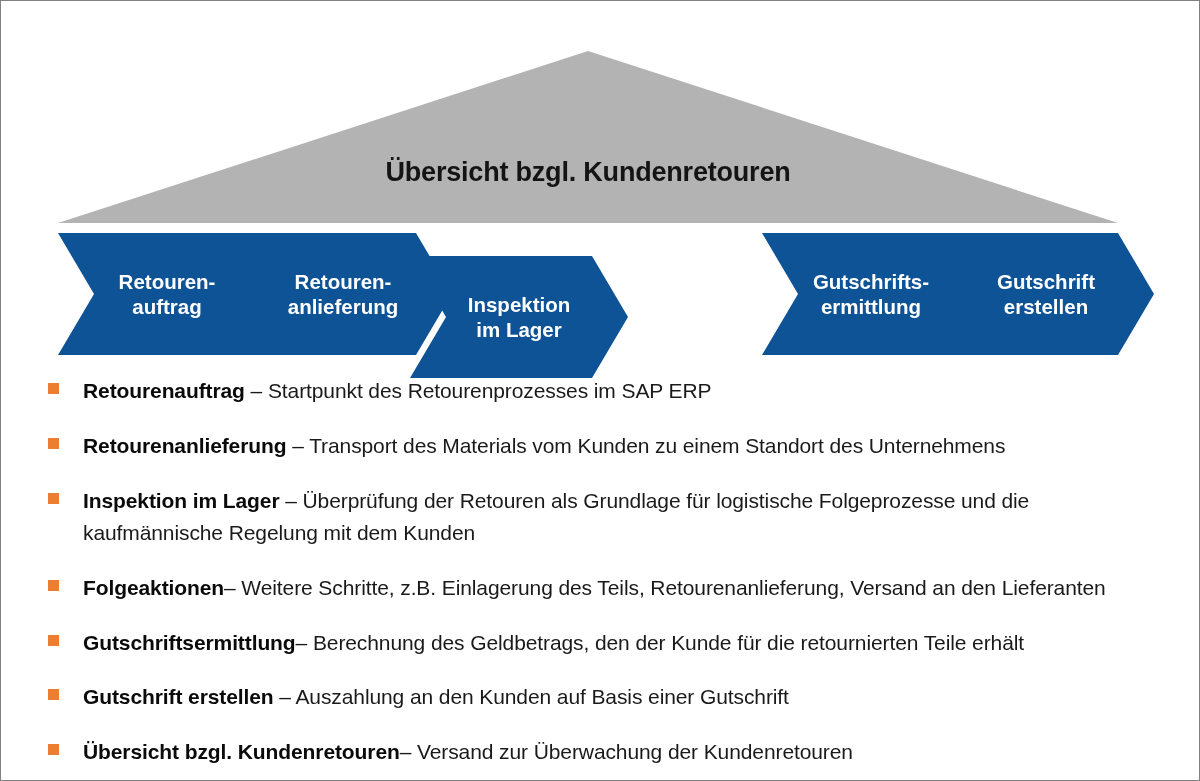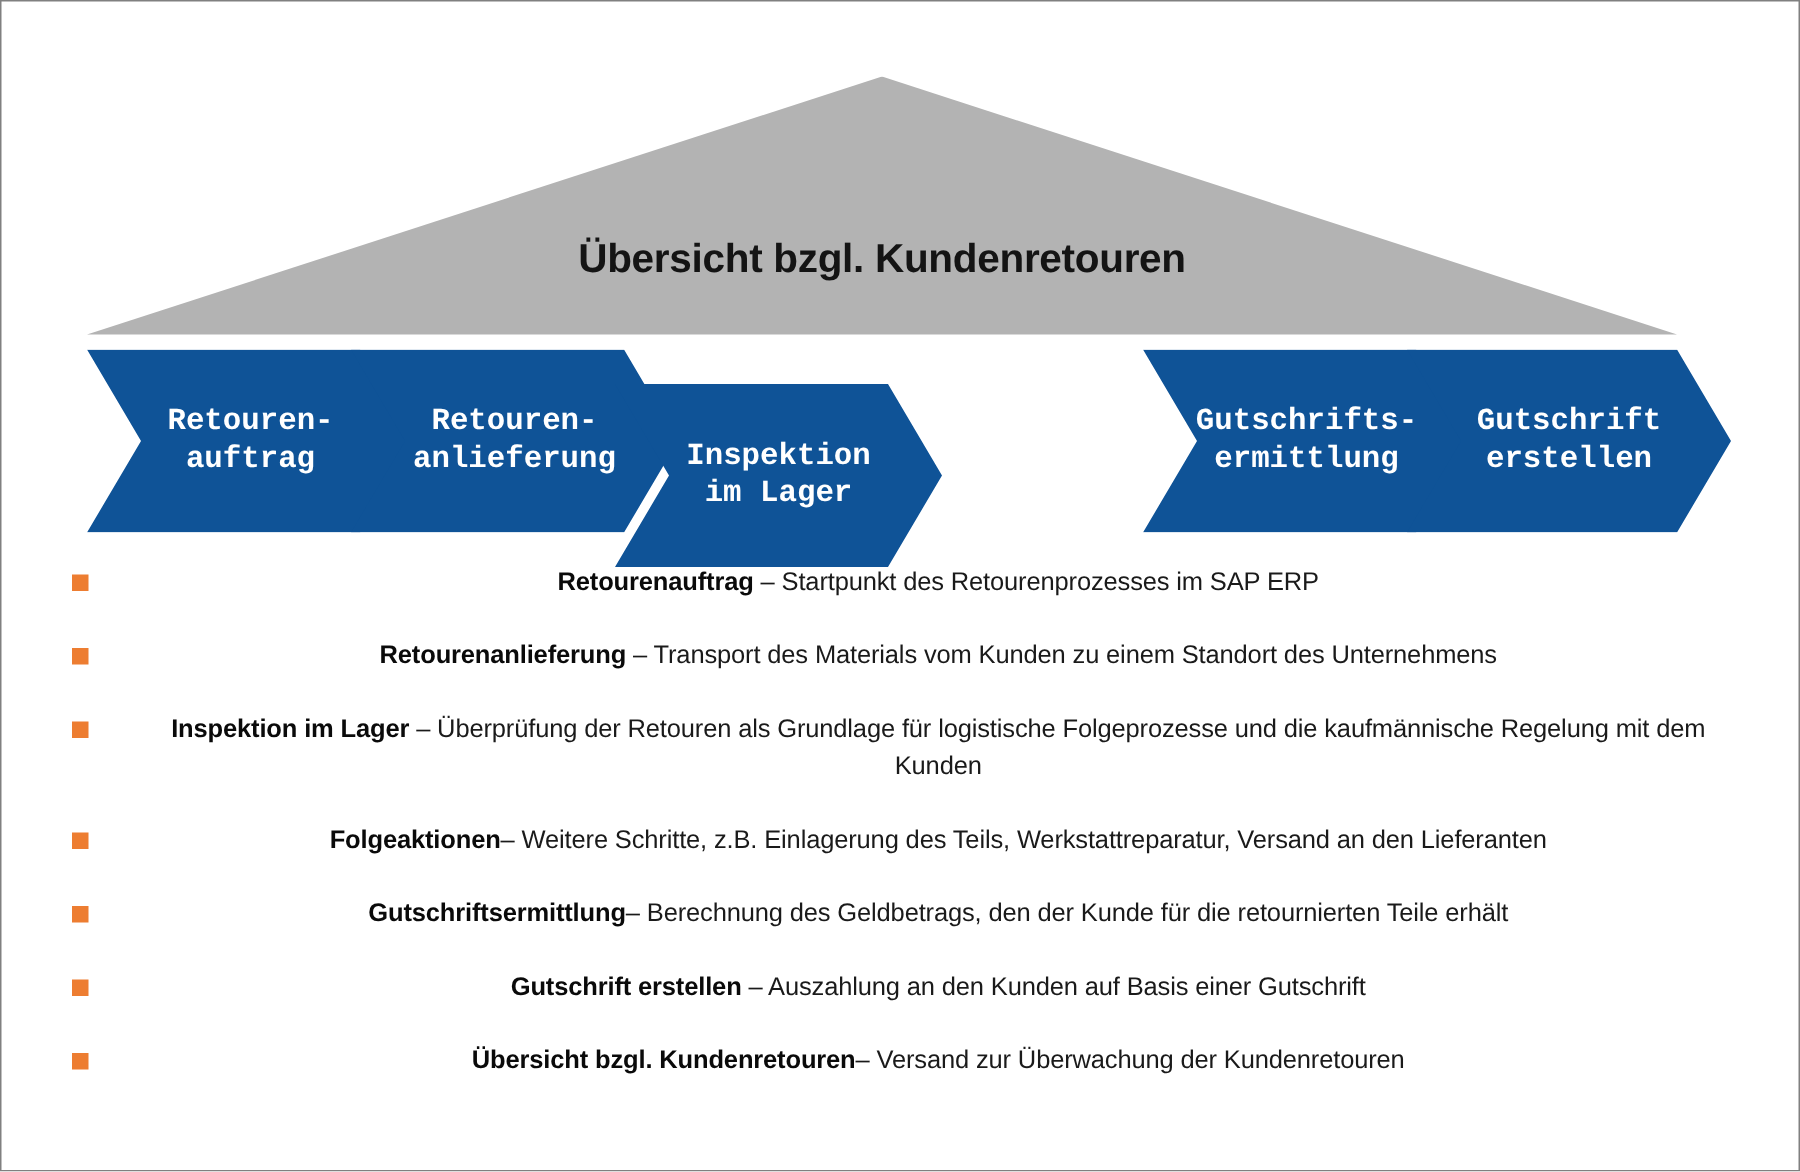--- a/index.html
+++ b/index.html
@@ -73,21 +73,20 @@
     color: #ffffff;
     font-size: 20.5px;
     font-weight: bold;
     line-height: 1.22;
     box-sizing: border-box;
   }
   .chev-label {
     position: relative;
     display: block;
     white-space: pre-line;
-    font-family: Liberation Mono, monospace;
   }
   
   .chev.first {
     clip-path: polygon(0 0, calc(100% - 36px) 0, 100% 50%, calc(100% - 36px) 100%, 0 100%, 36px 50%);
   }
   
   .chev.mid {
     clip-path: polygon(0 0, calc(100% - 36px) 0, 100% 50%, calc(100% - 36px) 100%, 0 100%, 36px 50%);
   }
 
@@ -106,25 +105,24 @@
   .bullet-mark {
     flex: 0 0 auto;
     width: 11px;
     height: 11px;
     background: #ED7D31;
     margin-top: 8px;
     margin-right: 24px;
   }
   .bullet-text {
     flex: 1 1 auto;
-    font-size: 17px;
+    font-size: 21px;
     line-height: 1.52;
     color: #1a1a1a;
     letter-spacing: -0.1px;
-    text-align: center;
   }
   .bullet-text .term {
     font-weight: bold;
     color: #0a0a0a;
   }
 </style>
 </head>
 <body>
 
 <div id="canvas">
@@ -173,21 +171,21 @@
       <span class="bullet-text"><span class="term">Retourenanlieferung</span><span> – Transport des Materials vom Kunden zu einem Standort des Unternehmens</span></span>
     </div>
 
     <div class="bullet-row">
       <span class="bullet-mark"></span>
       <span class="bullet-text"><span class="term">Inspektion im Lager</span><span> – Überprüfung der Retouren als Grundlage für logistische Folgeprozesse und die kaufmännische Regelung mit dem Kunden</span></span>
     </div>
 
     <div class="bullet-row">
       <span class="bullet-mark"></span>
-      <span class="bullet-text"><span class="term">Folgeaktionen</span><span>– Weitere Schritte, z.B. Einlagerung des Teils, Werkstattreparatur, Versand an den Lieferanten</span></span>
+      <span class="bullet-text"><span class="term">Folgeaktionen</span><span>– Weitere Schritte, z.B. Einlagerung des Teils, Retourenanlieferung, Versand an den Lieferanten</span></span>
     </div>
 
     <div class="bullet-row">
       <span class="bullet-mark"></span>
       <span class="bullet-text"><span class="term">Gutschriftsermittlung</span><span>–  Berechnung des Geldbetrags, den der Kunde für die retournierten Teile erhält</span></span>
     </div>
 
     <div class="bullet-row">
       <span class="bullet-mark"></span>
       <span class="bullet-text"><span class="term">Gutschrift erstellen</span><span> – Auszahlung an den Kunden auf Basis einer Gutschrift</span></span>

